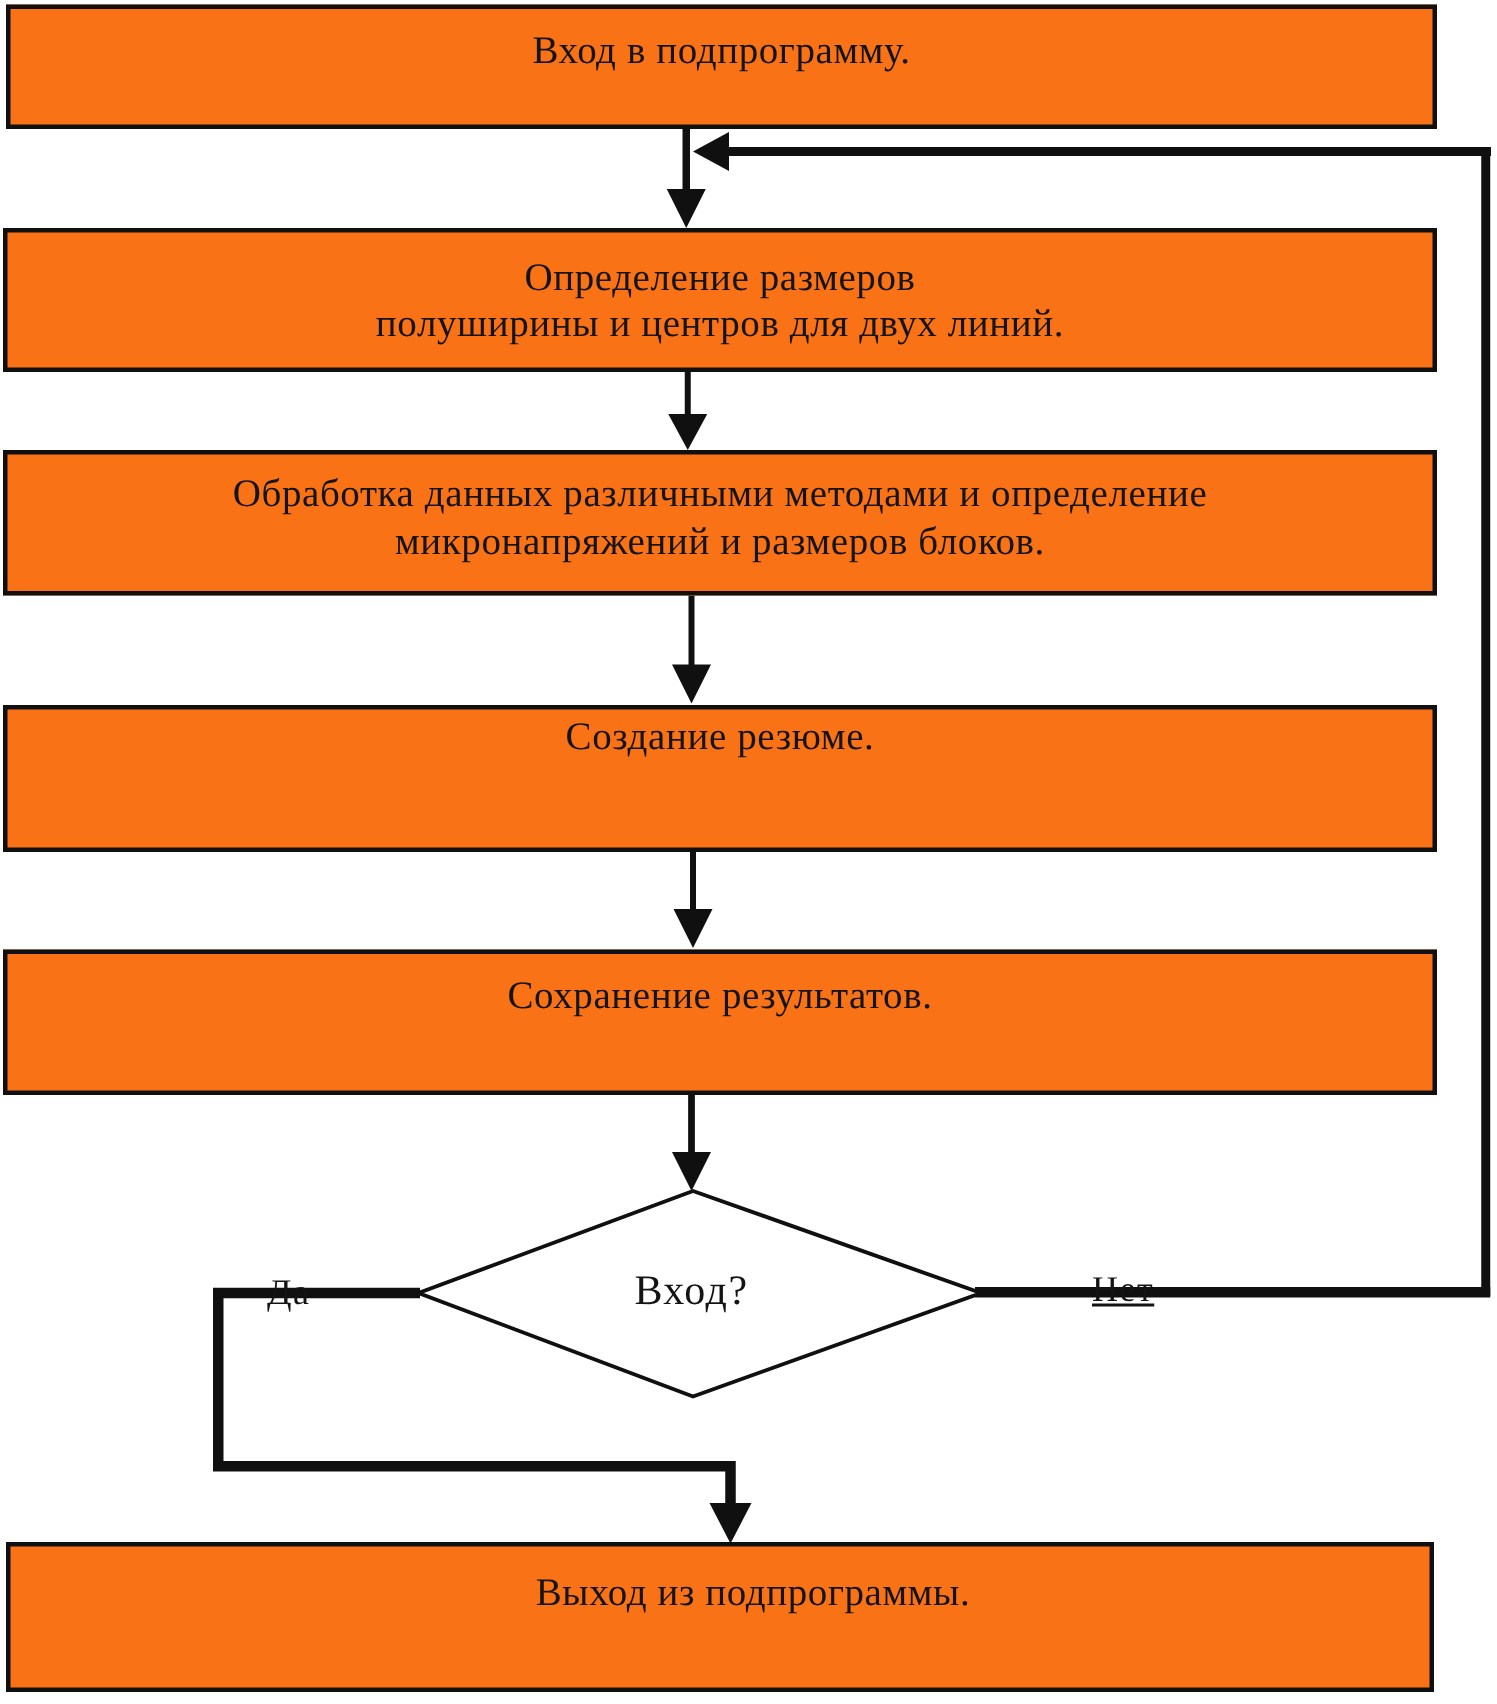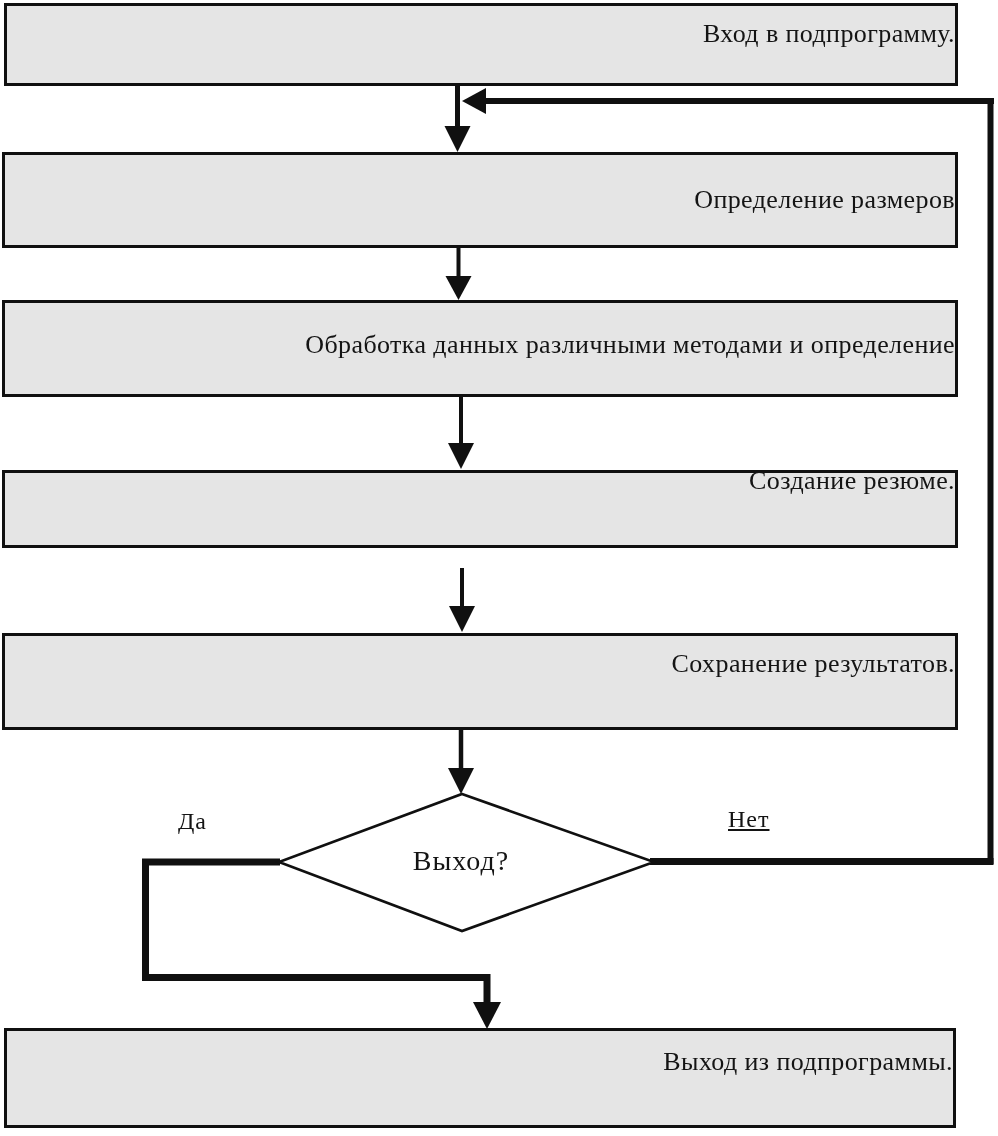--- a/index.html
+++ b/index.html
@@ -19,54 +19,55 @@
   .wires {
     position: absolute;
     left: 0;
     top: 0;
     width: 998px;
     height: 1136px;
   }
   .box {
     position: absolute;
     border: 3px solid #101010;
-    background: #e5e5e5;
+    background: #f97316;
     display: flex;
     flex-direction: column;
-    align-items: flex-end;
+    align-items: center;
     justify-content: center;
     text-align: center;
     font-size: 26px;
     line-height: 1.2;
     letter-spacing: 0.4px;
     box-sizing: border-box;
   }
   .box .line { display: block; }
   .box-entry   { left: 4px;   top: 3px;    width: 954px; height: 83px;  padding-bottom: 22px; }
   .box-define  { left: 2px;   top: 152px;  width: 956px; height: 96px; }
   .box-process { left: 2px;   top: 300px;  width: 956px; height: 97px;  padding-bottom: 8px; }
-  .box-summary { left: 2px;   top: 470px;  width: 956px; height: 78px;  padding-bottom: 57px; }
+  .box-summary { left: 2px;   top: 470px;  width: 956px; height: 98px;  padding-bottom: 57px; }
   .box-save    { left: 2px;   top: 633px;  width: 956px; height: 97px;  padding-bottom: 35px; }
   .box-exit    { left: 4px;   top: 1028px; width: 952px; height: 100px; padding-bottom: 32px; padding-left: 44px; }
   .decision-label {
     position: absolute;
     left: 330px;
     top: 832px;
     width: 262px;
     height: 58px;
     display: flex;
     align-items: center;
     justify-content: center;
     font-size: 28px;
     letter-spacing: 1px;
   }
   .edge-label {
     position: absolute;
     font-size: 24px;
     letter-spacing: 1px;
+    margin-top: 41px;
   }
   .edge-label-yes { left: 178px; top: 808px; }
   .edge-label-no  { left: 728px; top: 806px; text-decoration: underline; }
 </style>
 </head>
 <body>
 
 <div class="canvas">
 
   <svg class="wires" viewBox="0 0 998 1136" aria-hidden="true">
@@ -112,35 +113,37 @@
       <polygon points="462,794 654,862 462,931 279,862" fill="#ffffff" stroke-width="2.6"></polygon>
     </g>
   </svg>
 
   <div class="box box-entry">
     <span class="line">Вход в подпрограмму.</span>
   </div>
 
   <div class="box box-define">
     <span class="line">Определение размеров</span>
+    <span class="line">полуширины и центров для двух линий.</span>
   </div>
 
   <div class="box box-process">
     <span class="line">Обработка данных различными методами и определение</span>
+    <span class="line">микронапряжений и размеров блоков.</span>
   </div>
 
   <div class="box box-summary">
     <span class="line">Создание резюме.</span>
   </div>
 
   <div class="box box-save">
     <span class="line">Сохранение результатов.</span>
   </div>
 
   <div class="box box-exit">
     <span class="line">Выход из подпрограммы.</span>
   </div>
 
-  <div class="decision-label">Выход?</div>
+  <div class="decision-label">Вход?</div>
   <div class="edge-label edge-label-yes">Да</div>
   <div class="edge-label edge-label-no">Нет</div>
 
 </div>
 
 </body></html>

